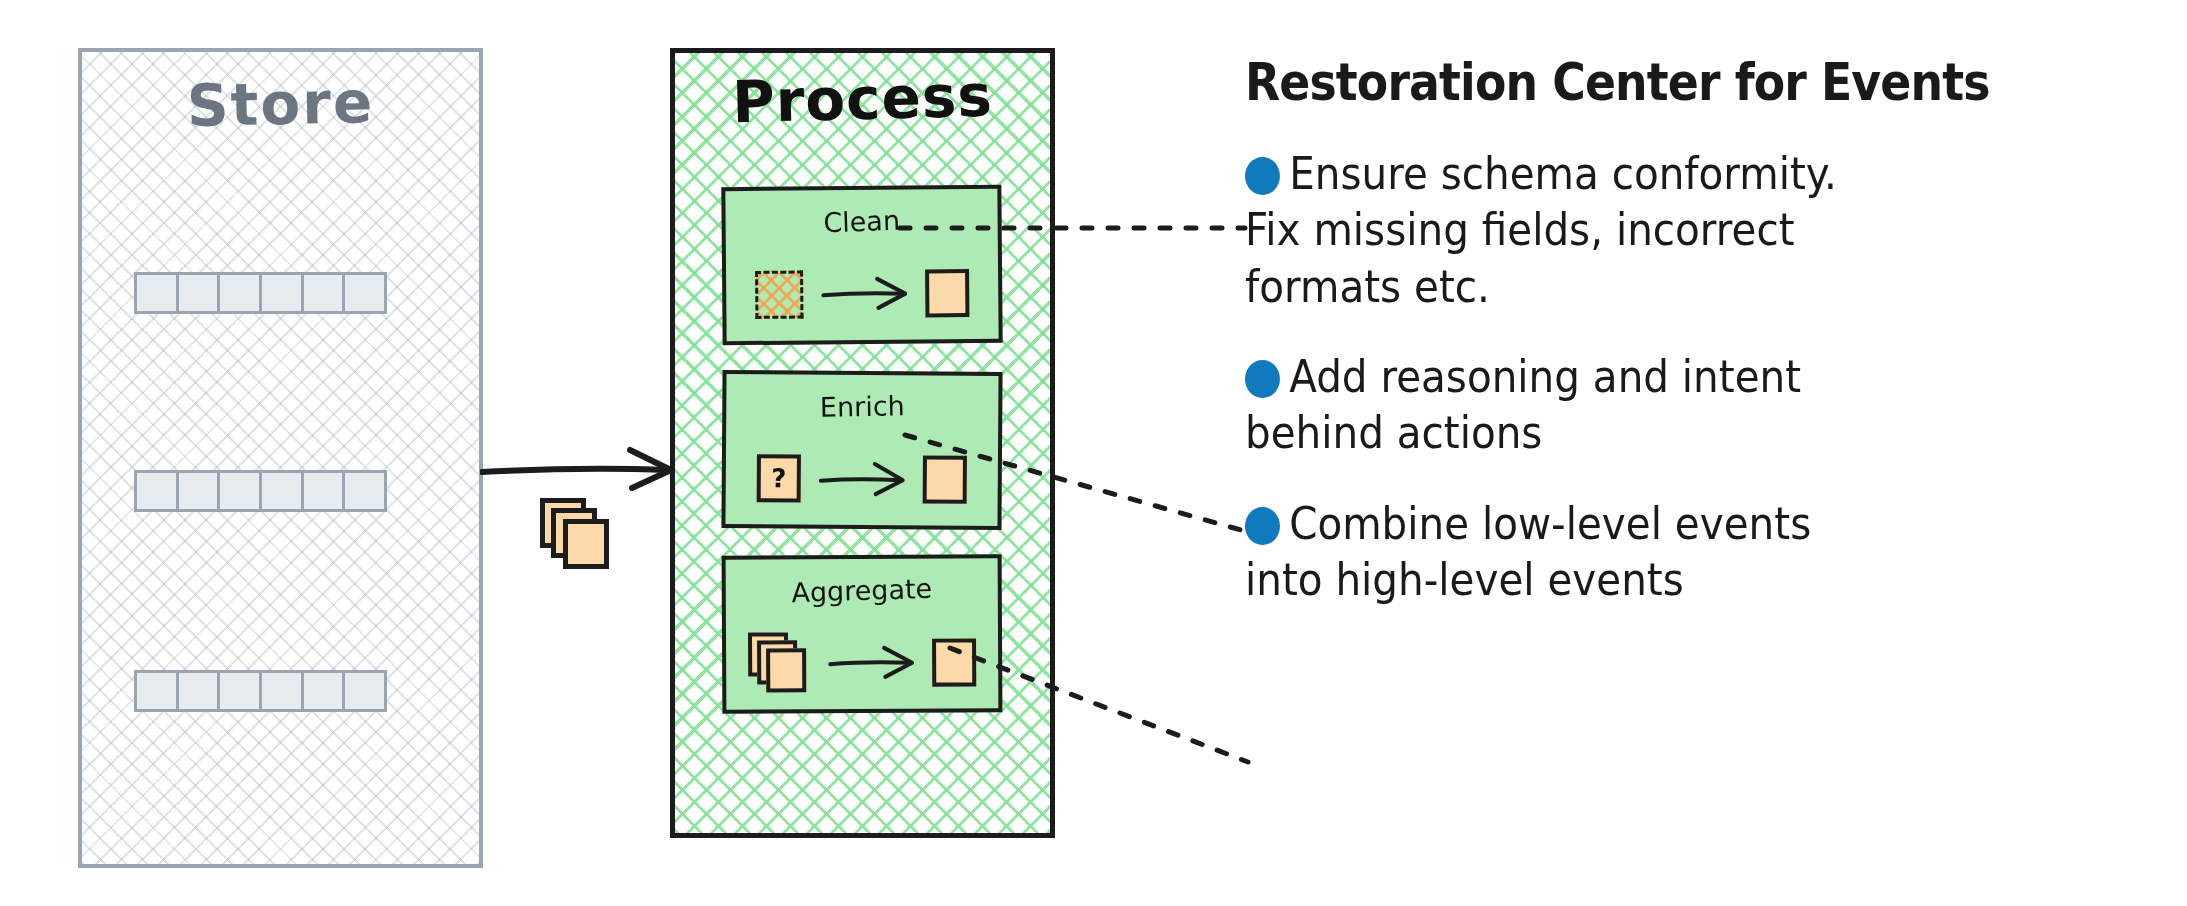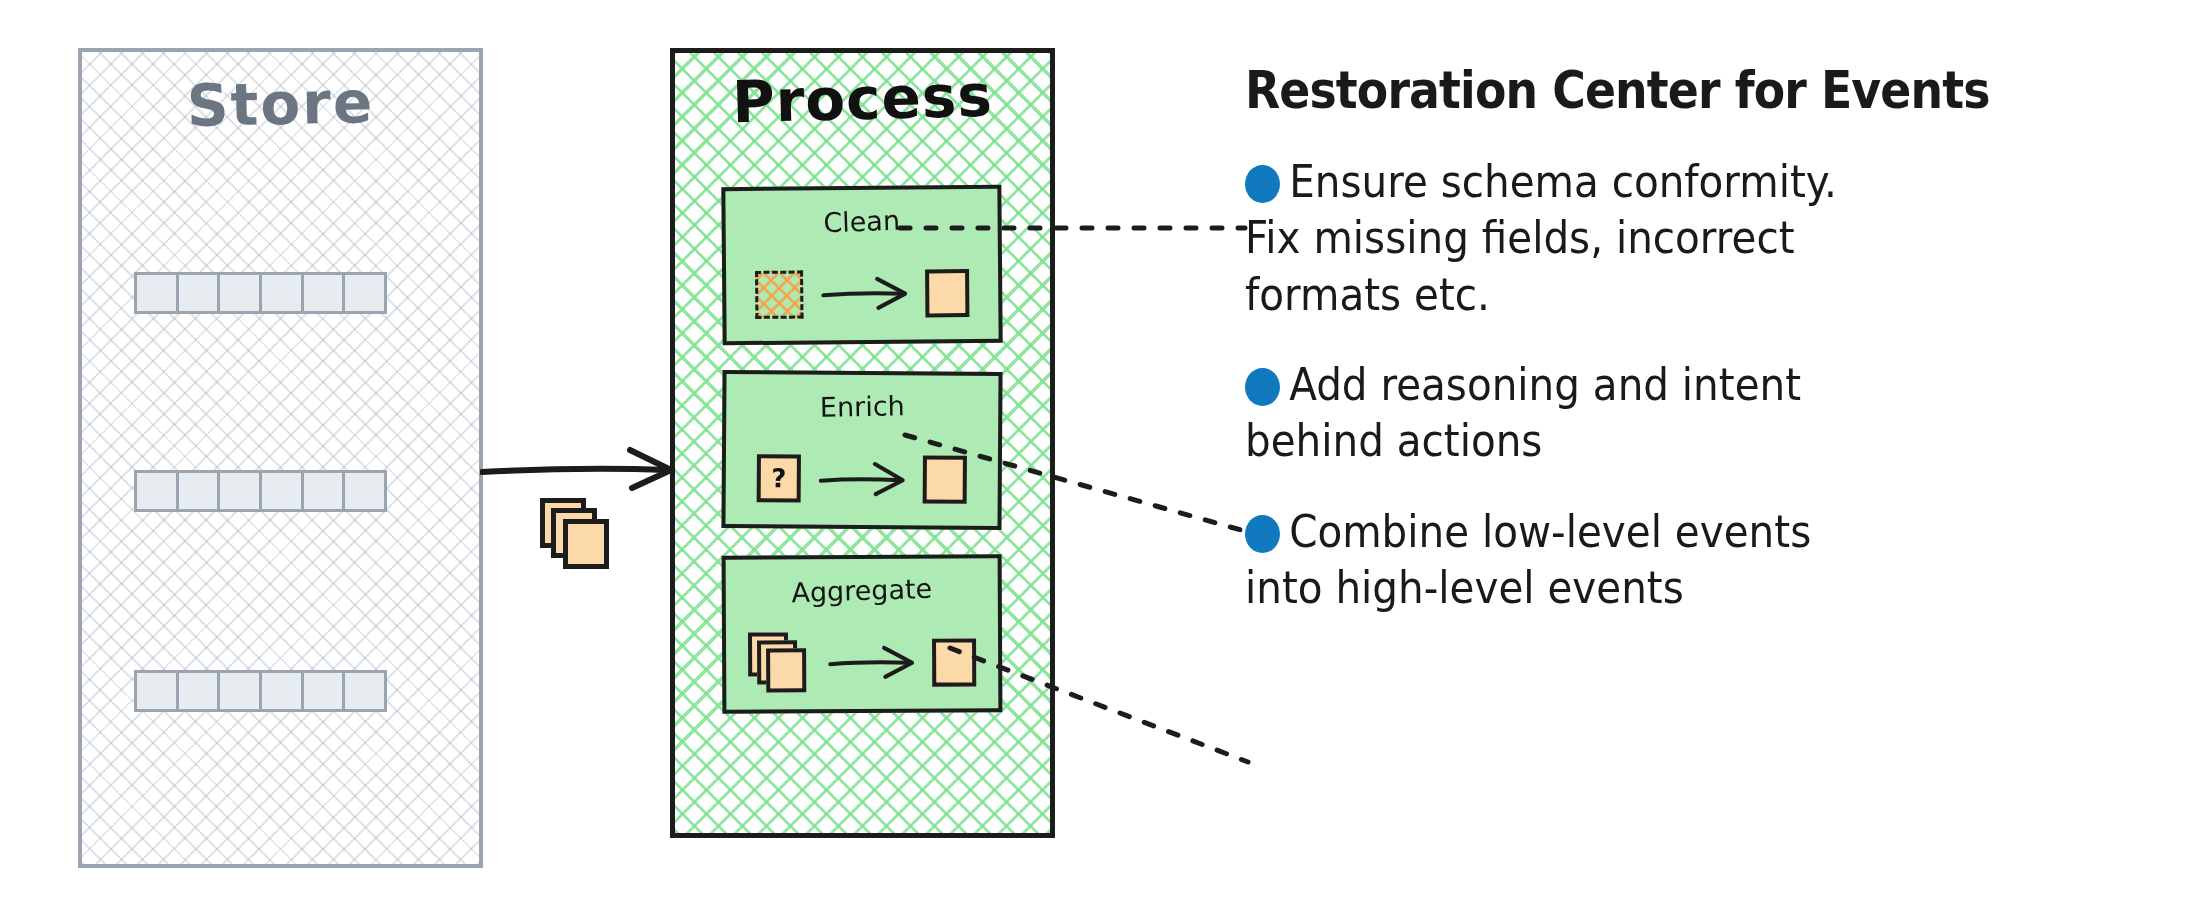--- a/index.html
+++ b/index.html
@@ -122,21 +122,21 @@
     background:#fcd9a8;border:5px solid #1c1c1c;box-sizing:border-box;
   }
   .flow-stack i:nth-child(1){left:0;top:0;}
   .flow-stack i:nth-child(2){left:11px;top:10px;}
   .flow-stack i:nth-child(3){left:23px;top:21px;}
 
   
   #connectors{position:absolute;left:0;top:0;width:2187px;height:906px;pointer-events:none;}
 
   
-  .panel{position:absolute;left:1245px;top:60px;width:910px;}
+  .panel{position:absolute;left:1245px;top:52px;width:910px;}
   .panel-title{
     font-family:"DejaVu Sans", sans-serif;
     font-size:52px;font-weight:700;color:#1a1a1a;
     letter-spacing:-1px;
     transform:scaleX(.88);transform-origin:left center;
     white-space:nowrap;
     margin:0 0 34px 0;
   }
   .bullet-block{
     position:relative;

